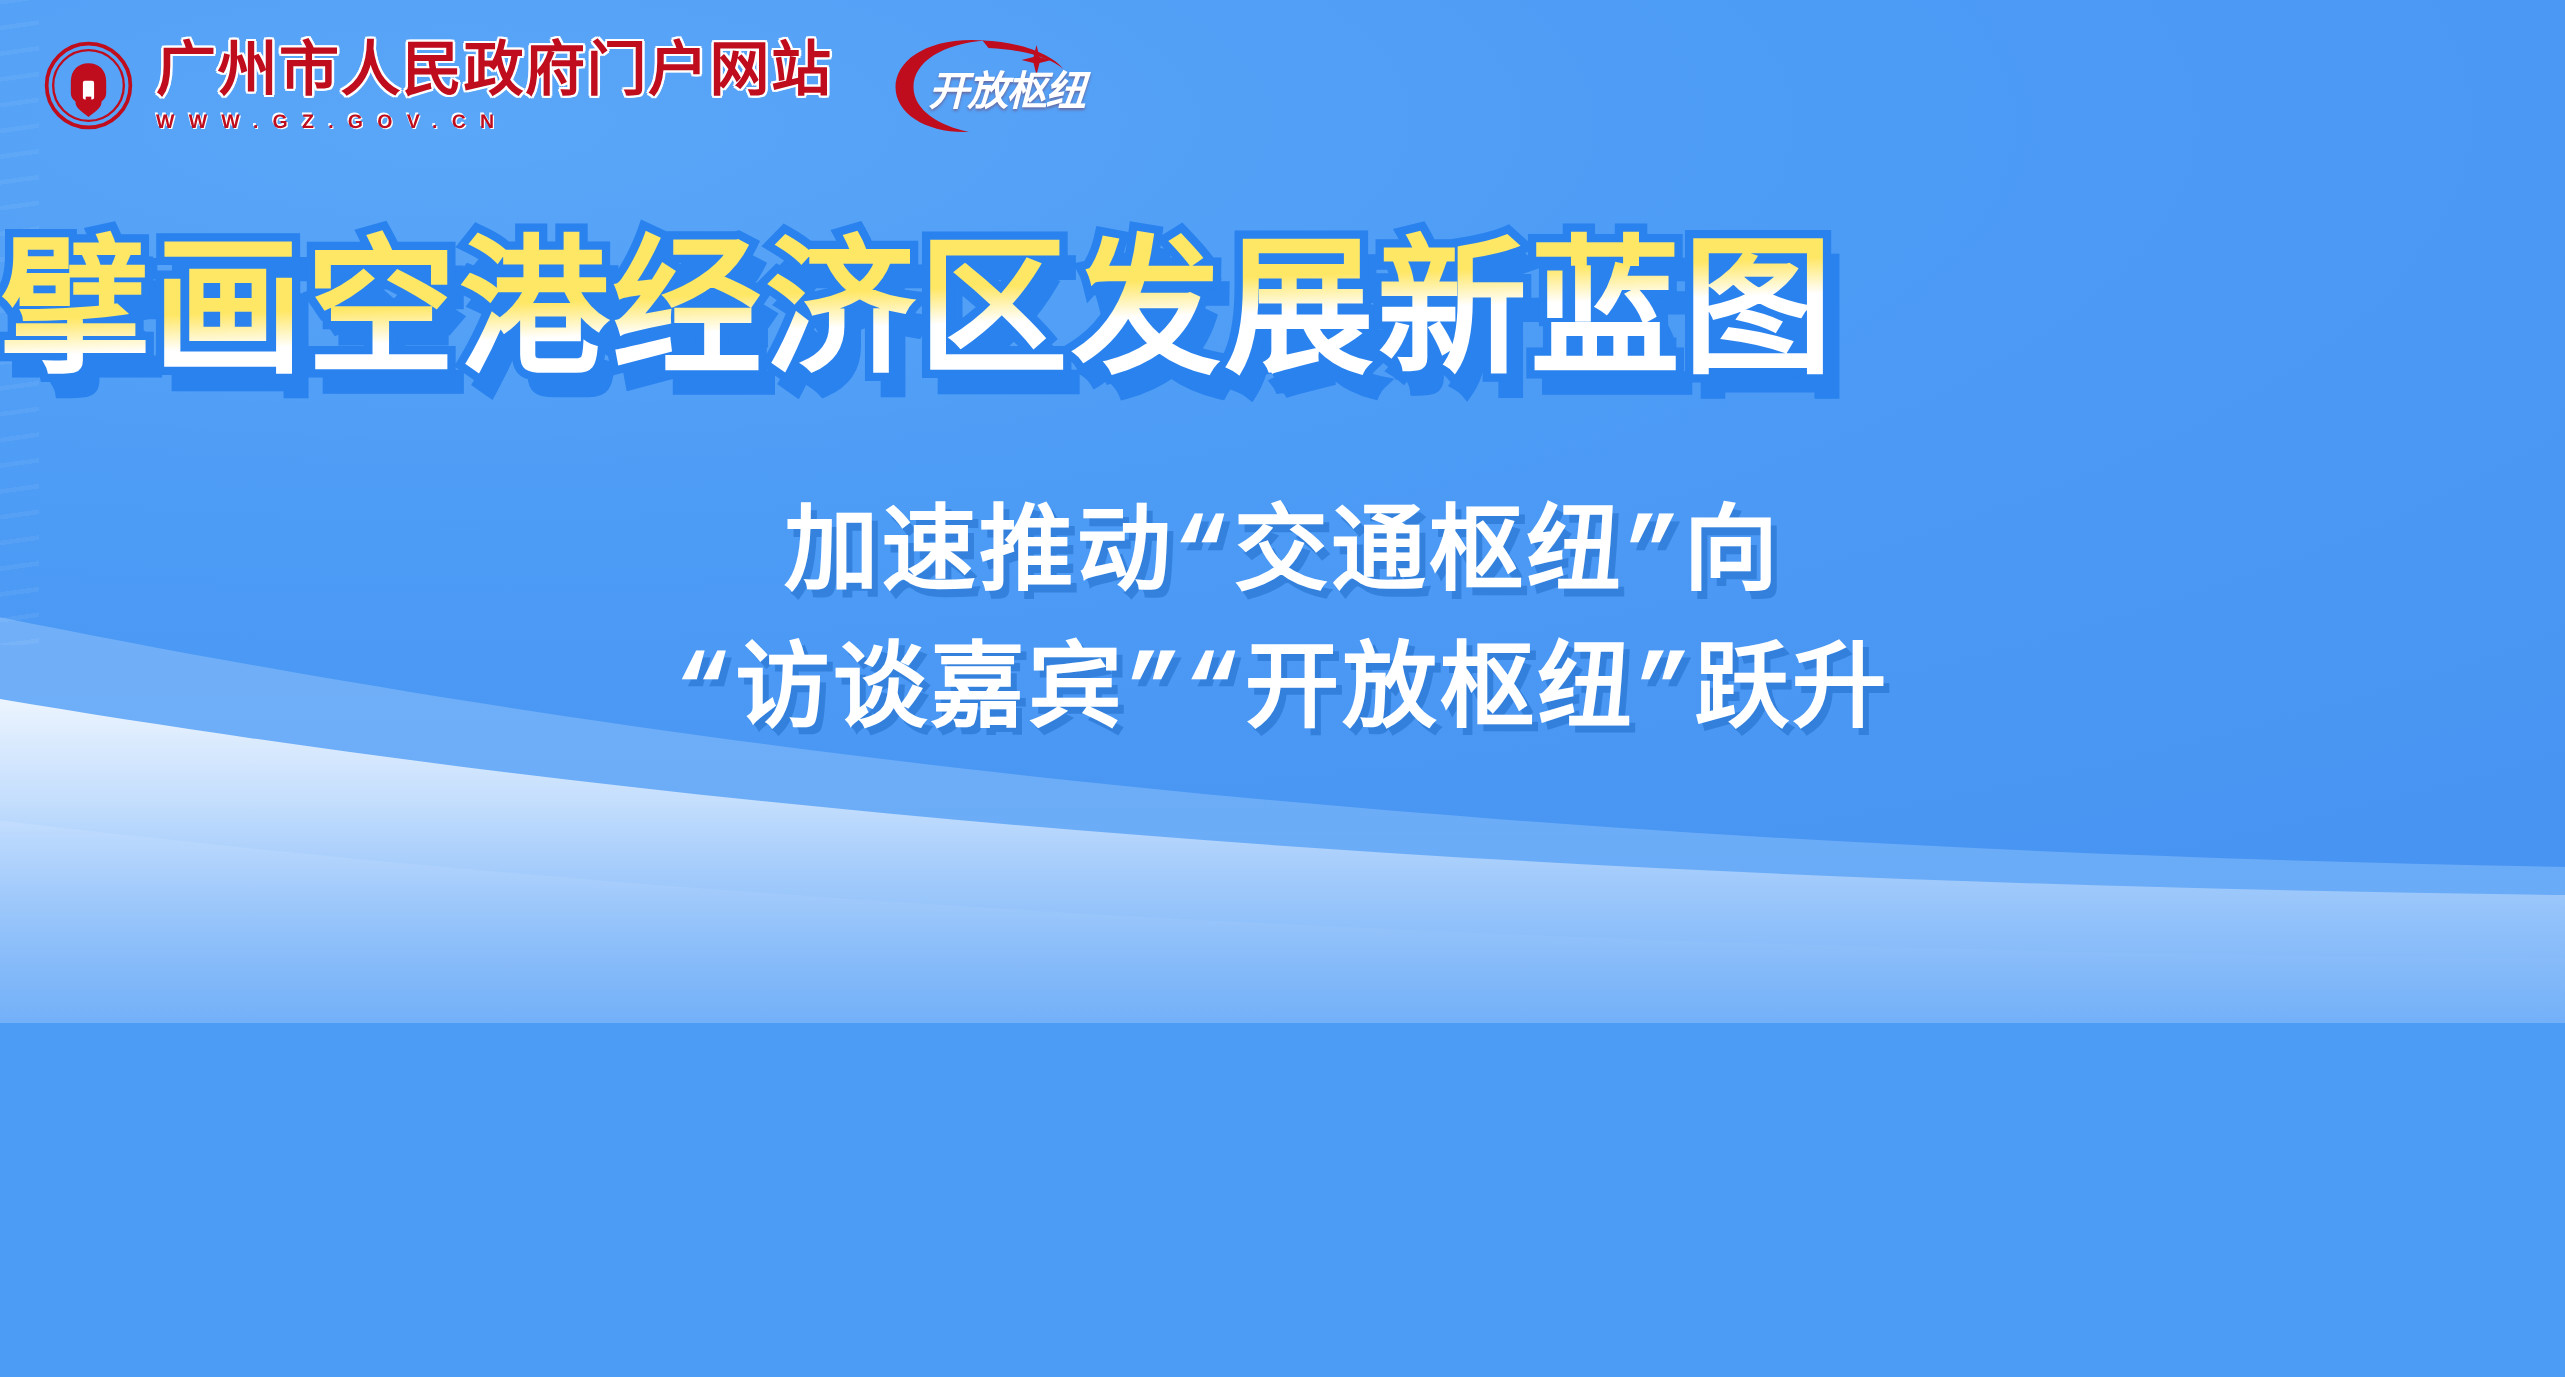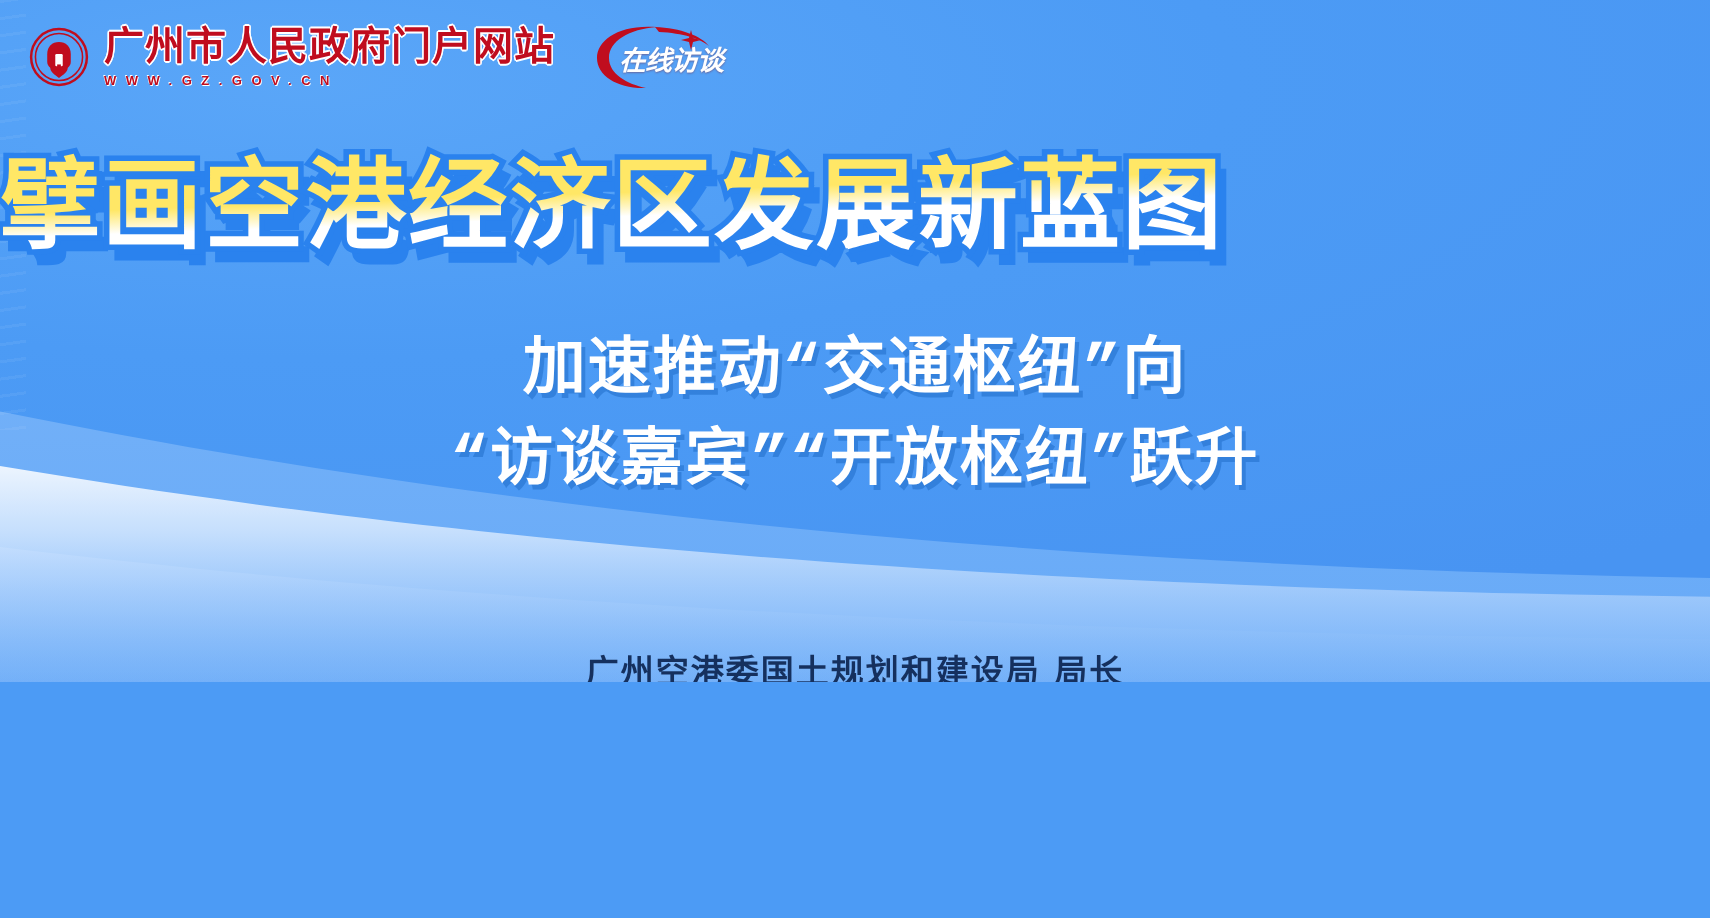--- a/index.html
+++ b/index.html
@@ -174,34 +174,33 @@
     </div>
 
     <div class="interview-logo">
       <svg width="130" height="66" viewBox="0 0 130 66" aria-hidden="true">
         <path d="M68,3 C30,0 8,16 8,34 C8,52 29,65 57,64 C38,60 20,50 20,34 C20,17 40,5 68,3 Z" fill="#c00d1e"></path>
         <path d="M66,3 C92,4 112,12 120,22 C112,15 94,9 70,8 Z" fill="#c00d1e"></path>
       </svg>
       <svg width="20" height="20" viewBox="0 0 20 20" style="position:absolute;left:92px;top:6px;" aria-hidden="true">
         <path d="M10,0 L12,8 L20,10 L12,12 L10,20 L8,12 L0,10 L8,8 Z" fill="#c00d1e"></path>
       </svg>
-      <div class="il-text">在线访谈</div>
+      <div class="il-text">开放枢纽</div>
     </div>
 
   </div>
 
   <div class="main-title">
     <div class="mt-inner">
       <span class="mt-shadow">擘画空港经济区发展新蓝图</span>
       <span class="mt-stroke">擘画空港经济区发展新蓝图</span>
       <span class="mt-fill">擘画空港经济区发展新蓝图</span>
     </div>
   </div>
 
   <div class="subtitle">
     <div>加速推动“交通枢纽”向</div>
     <div>“访谈嘉宾”“开放枢纽”跃升</div>
   </div>
 
 
-  <div class="affiliation">广州空港委国土规划和建设局 局长</div>
 
 </div>
 
 </body></html>

